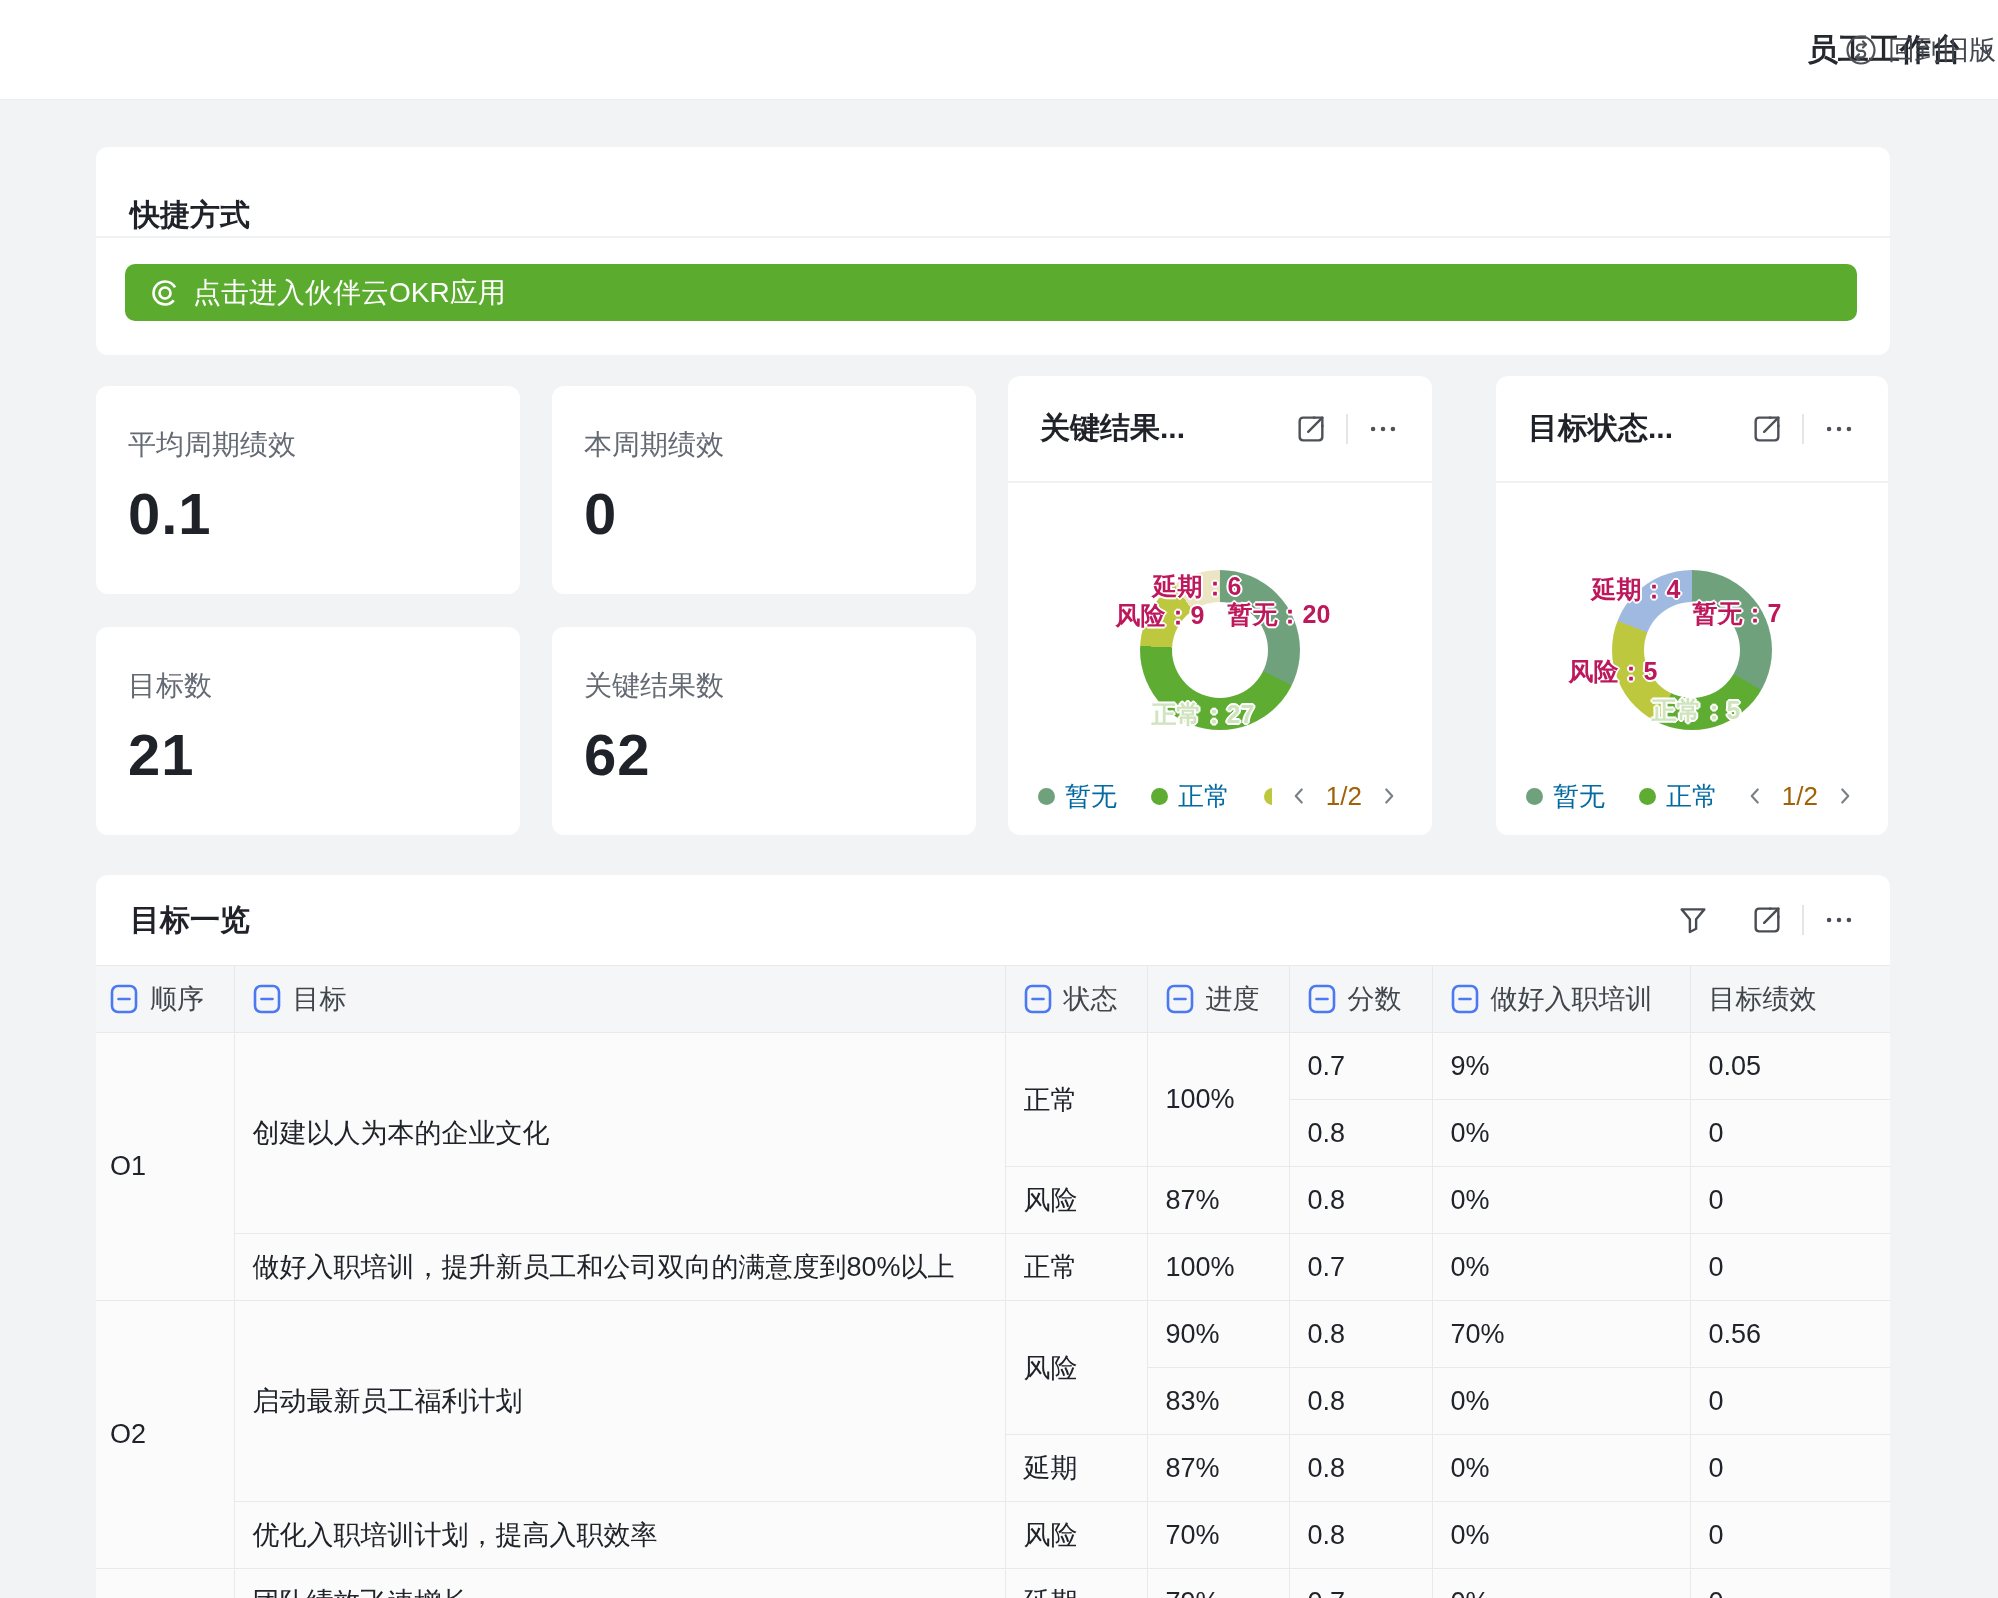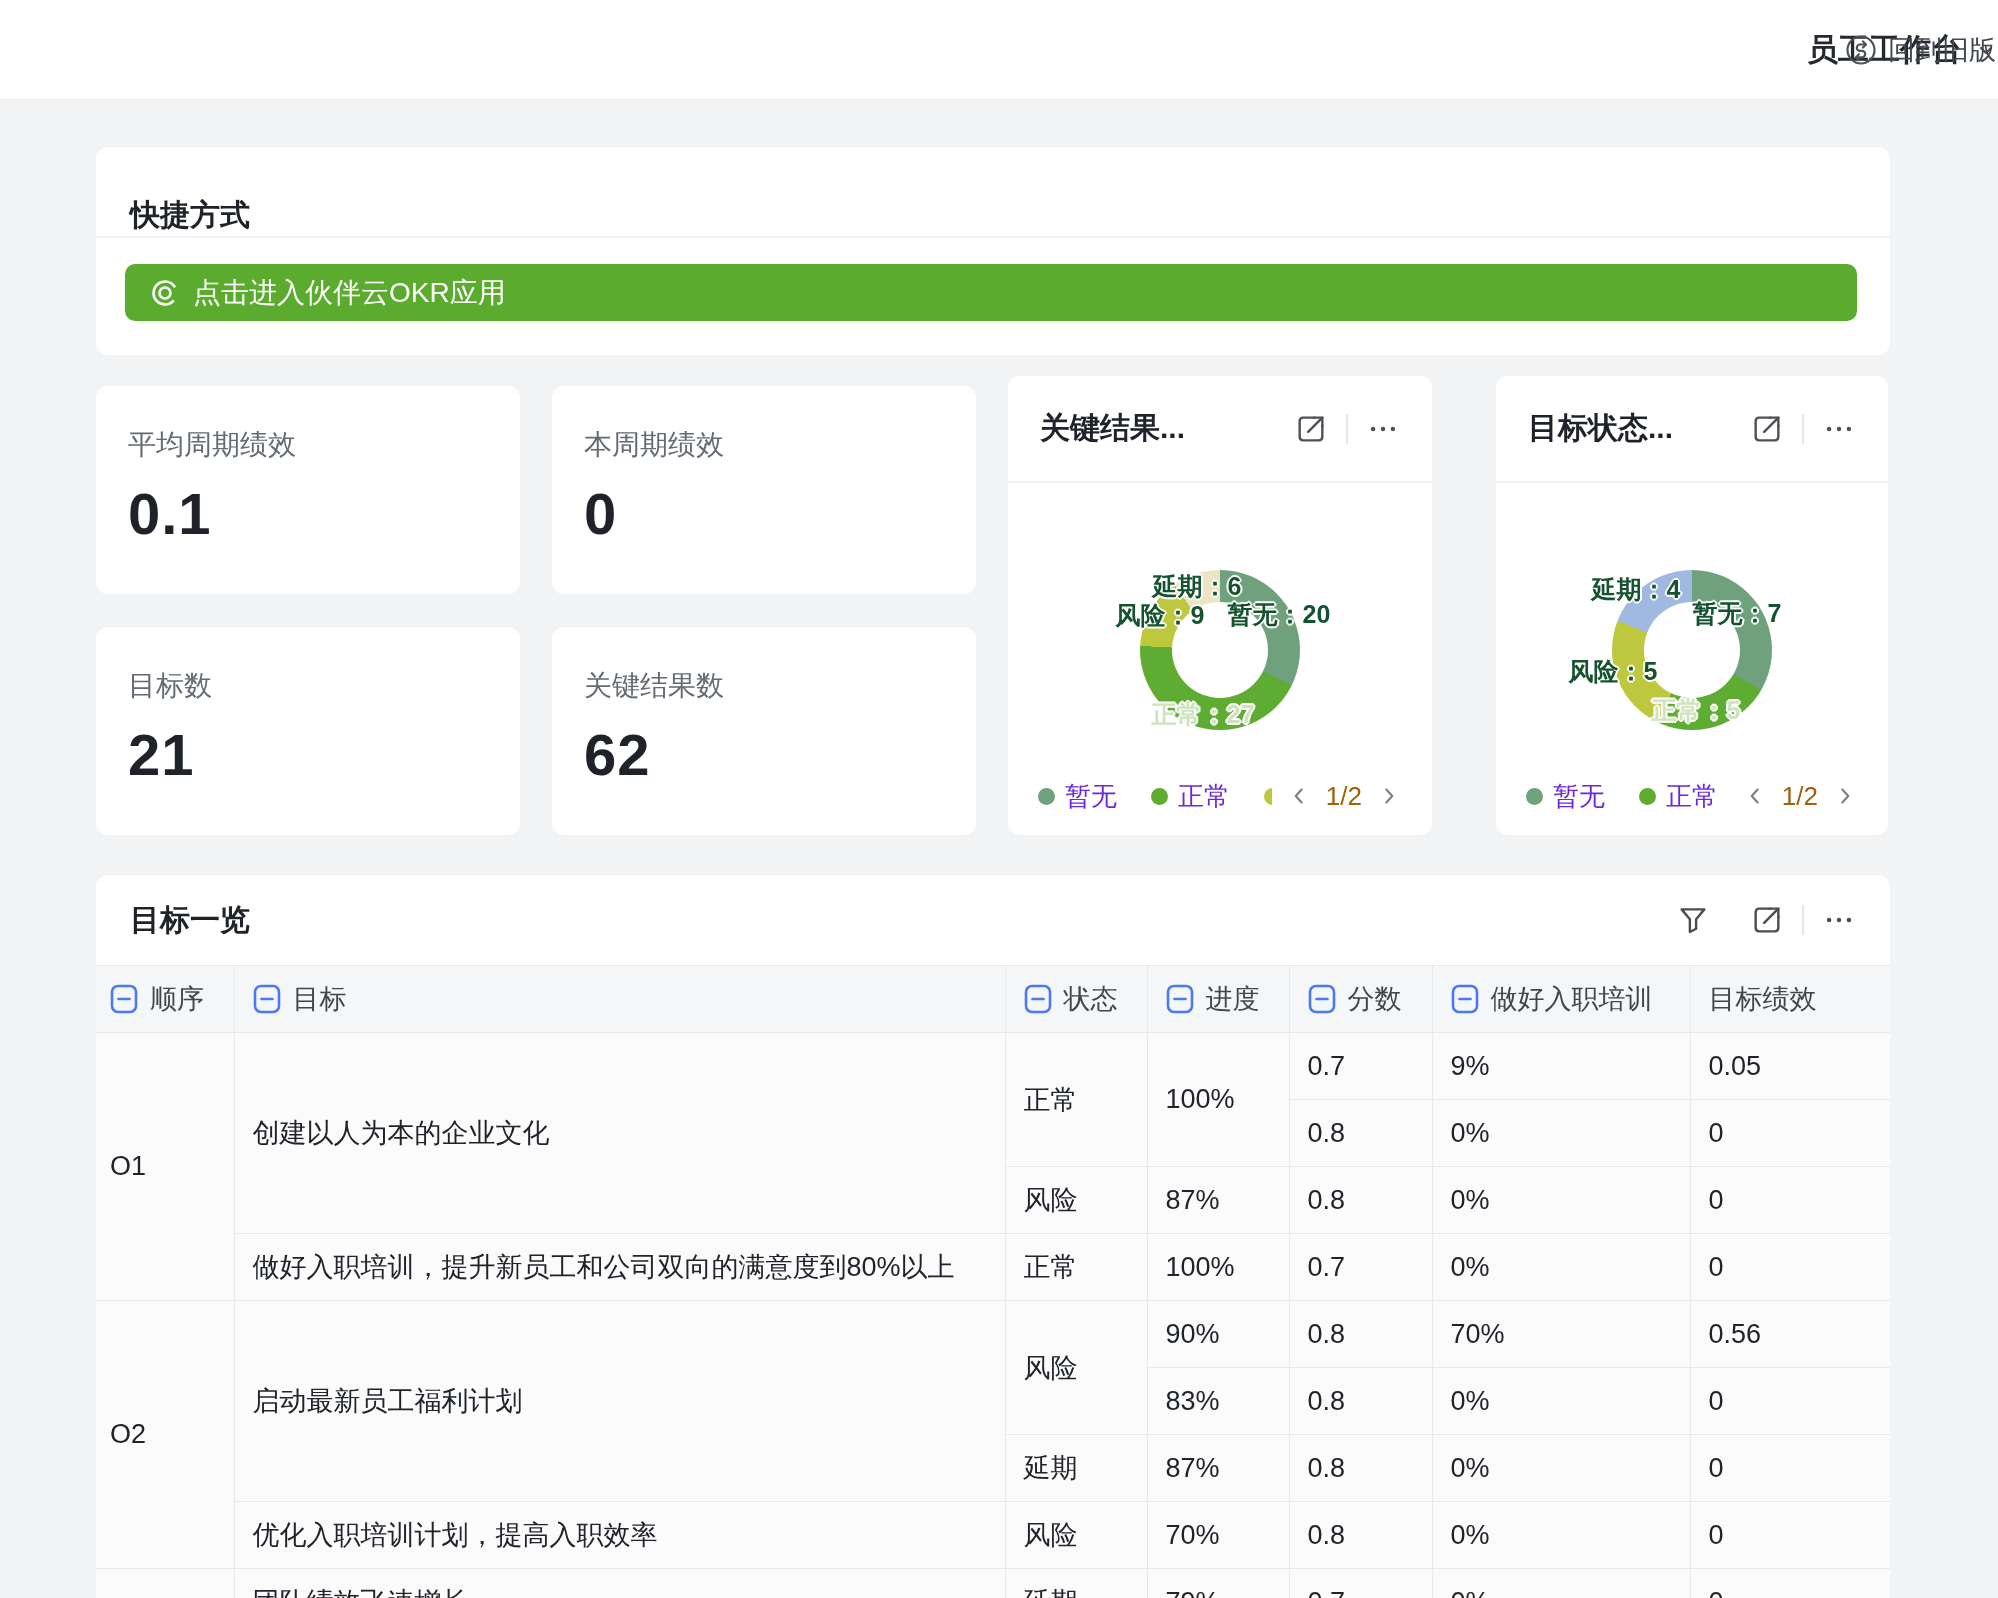--- a/index.html
+++ b/index.html
@@ -60,33 +60,33 @@
     position:absolute; width:160px; height:160px; border-radius:50%;
   }
   .donut::after {
     content:""; position:absolute; left:32px; top:32px; width:96px; height:96px;
     background:#fff; border-radius:50%;
   }
   #donut-0 { left:132px; top:194px; }
   #donut-1 { left:116px; top:194px; }
   .callout {
     position:absolute; transform:translate(-50%,-50%); z-index:2;
-    font-size:25px; font-weight:600; color:#14532d; white-space:nowrap;
+    font-size:25px; font-weight:600; color:#be185d; white-space:nowrap;
     text-shadow:-2px 0 0 #fff,2px 0 0 #fff,0 -2px 0 #fff,0 2px 0 #fff,
                 -1px -1px 0 #fff,1px 1px 0 #fff,-1px 1px 0 #fff,1px -1px 0 #fff;
   }
   .callout.pale { color:#cfe4bd; }
   .legend-row {
     position:absolute; left:30px; right:30px; top:402px; height:36px;
     display:flex; align-items:center;
   }
   .legend-items { display:flex; align-items:center; gap:34px; overflow:hidden; flex:1; }
   .legend-item { display:flex; align-items:center; gap:10px; cursor:pointer; }
   .legend-dot { width:17px; height:17px; border-radius:50%; flex:0 0 auto; }
-  .legend-label { font-size:26px; color:#6d28d9; white-space:nowrap; }
+  .legend-label { font-size:26px; color:#0369a1; white-space:nowrap; }
   .legend-clip { width:10px; height:17px; overflow:hidden; flex:0 0 auto; cursor:pointer; }
   .pager { display:flex; align-items:center; gap:14px; margin-left:14px; }
   .pager-arrow { width:26px; height:26px; color:#7a8087; cursor:pointer; }
   .pager-text { font-size:26px; color:#a16207; }
   
   .card-table { left:96px; top:875px; width:1794px; height:760px; overflow:hidden; }
   .table-head { height:90px; display:flex; align-items:center; padding:0 34px; }
   .table-head .head-icon { color:#494d53; }
   .gap40 { width:40px; }
   table.okr {

